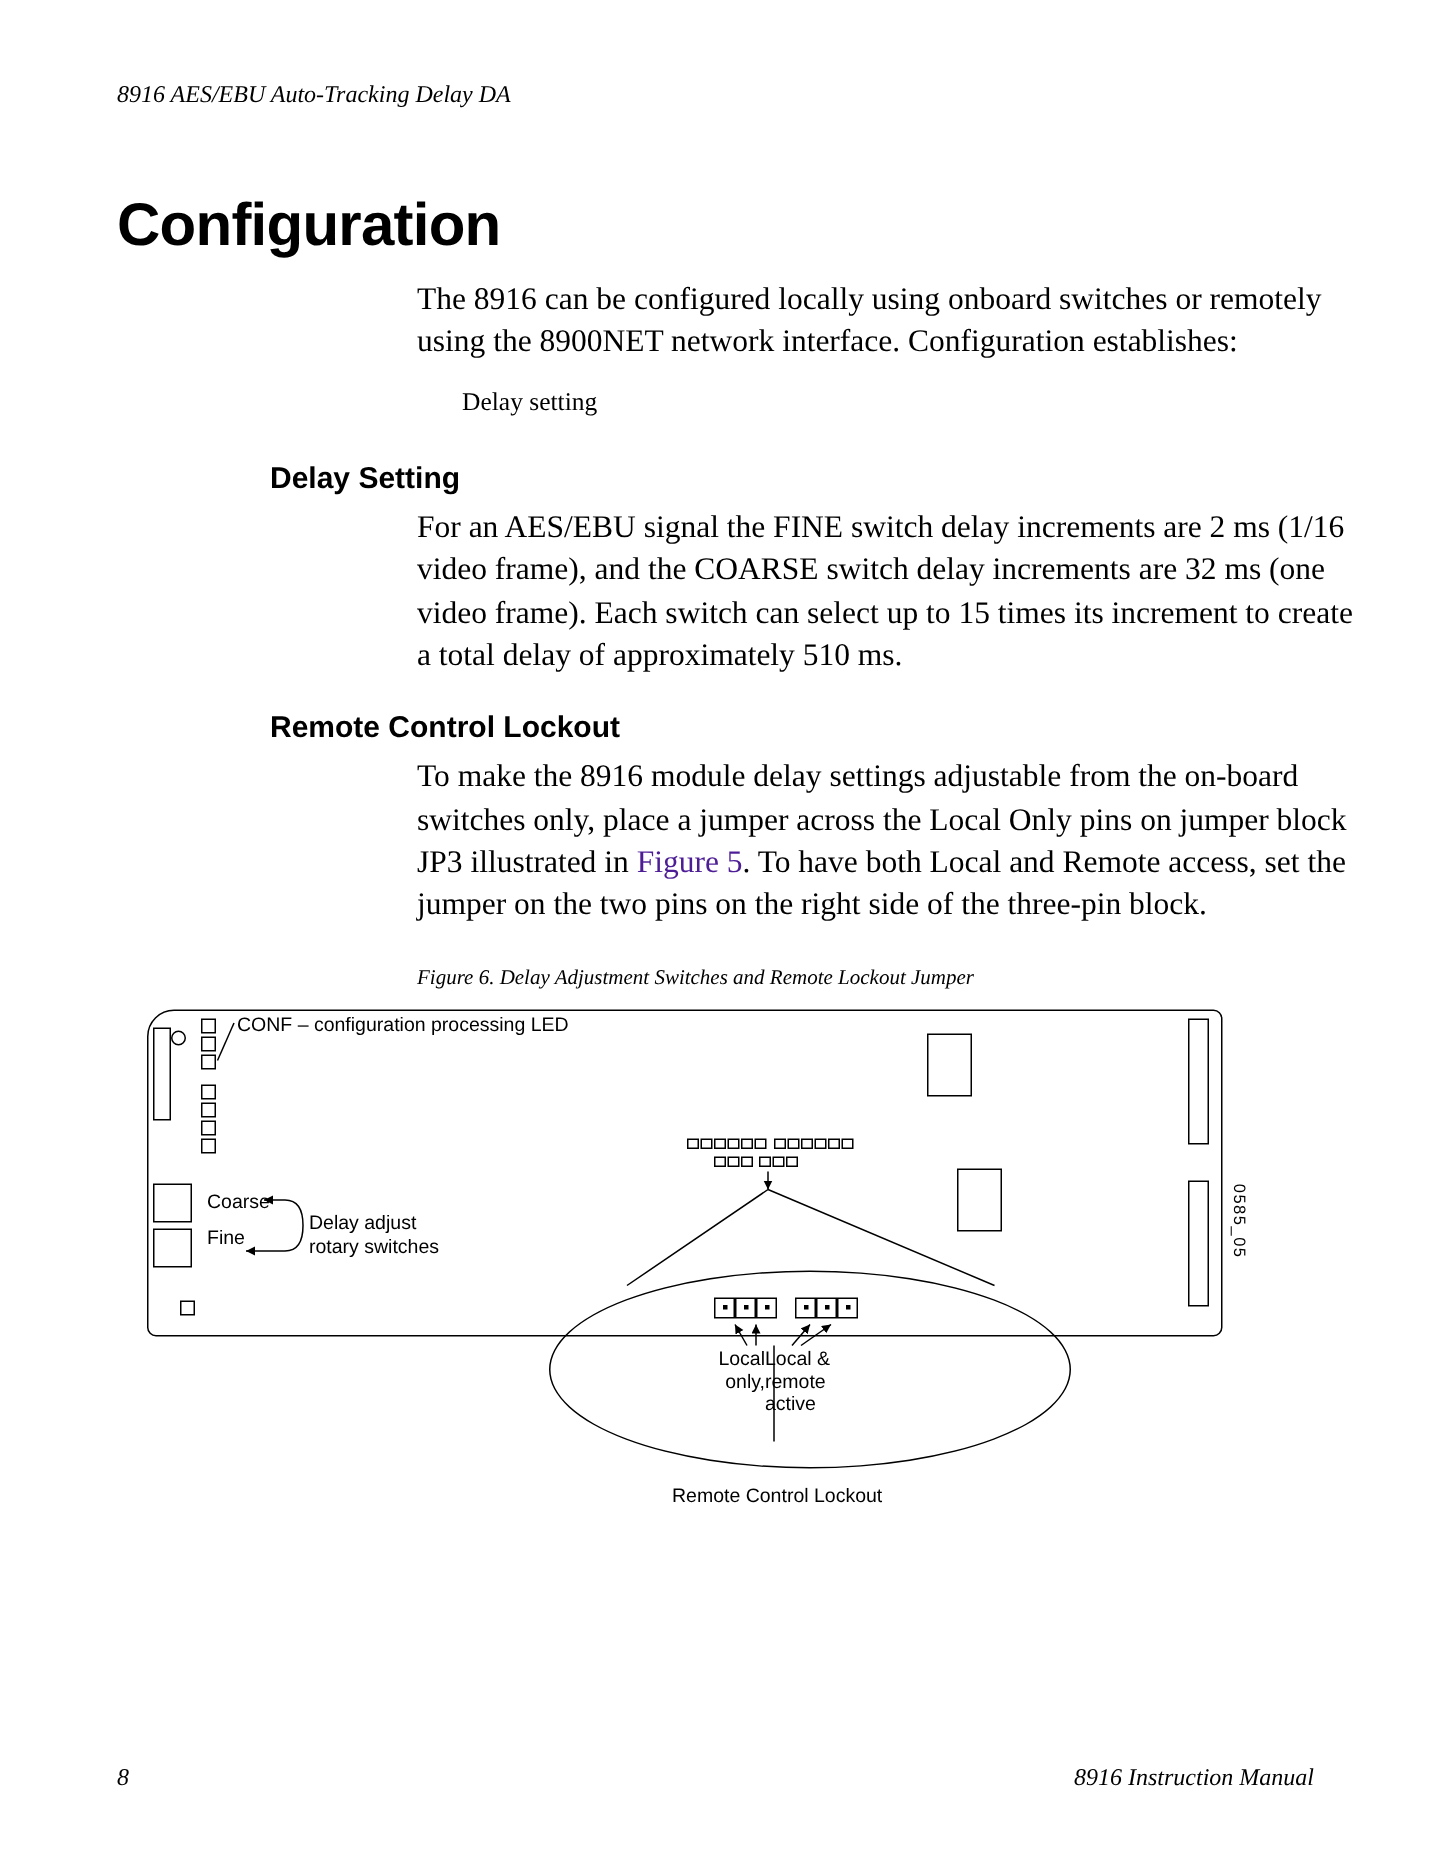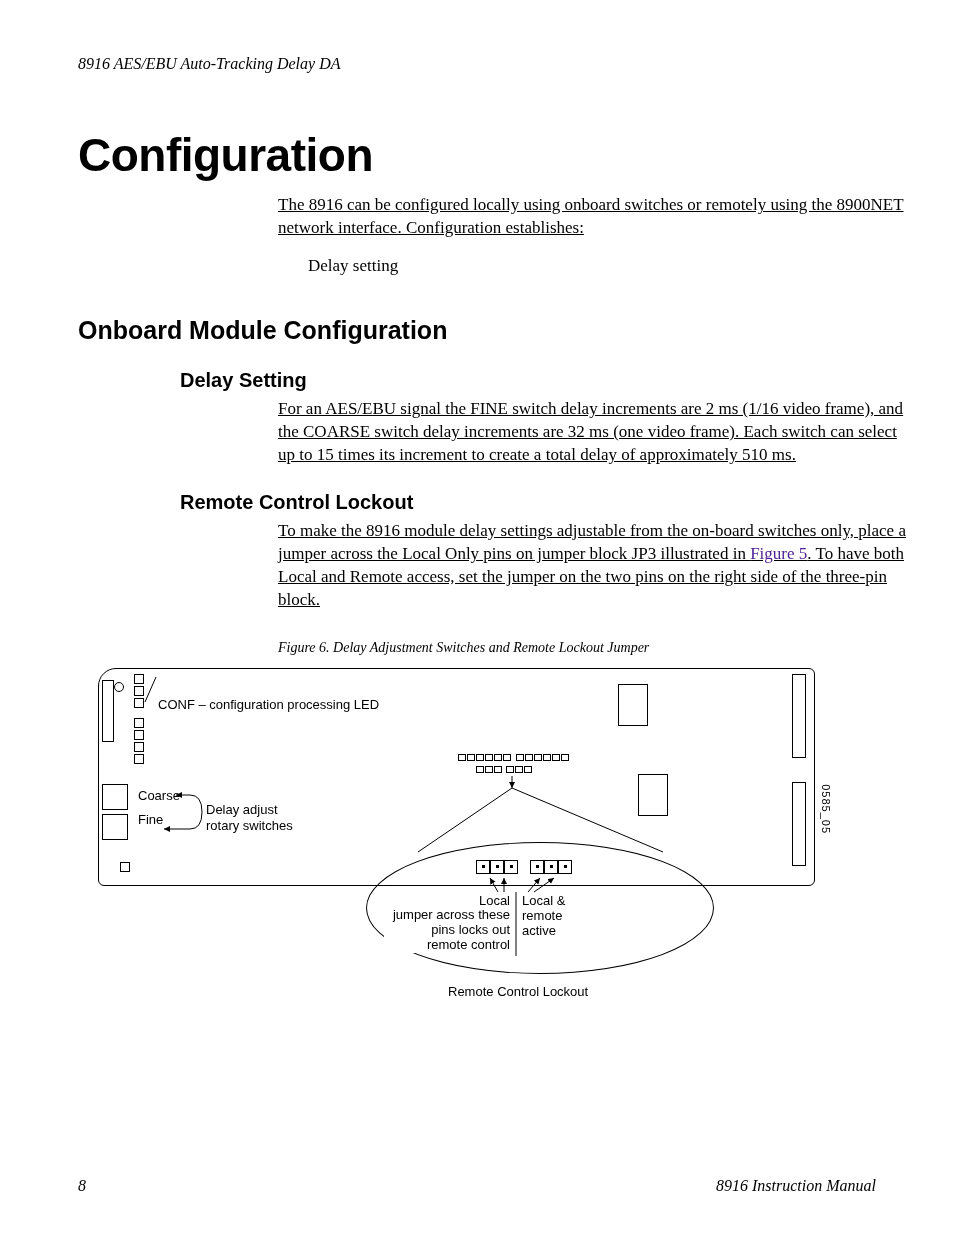--- a/index.html
+++ b/index.html
@@ -17,29 +17,28 @@
     position: relative;
   }
   .running-head {
     font-style: italic;
     font-size: 16px;
     margin-bottom: 55px;
   }
   h1.section-title {
     font-family: "Arial Narrow", Arial, sans-serif;
     font-weight: bold;
-    font-size: 46px;
+    font-size: 40px;
     margin: 0 0 12px 0;
     letter-spacing: -0.5px;
   }
   .body-text {
     margin-left: 200px;
-    font-size: 17px;
+    font-size: 21px;
     line-height: 1.35;
-    text-decoration: underline;
   }
   .body-text p {
     margin: 0 0 10px 0;
   }
   .indent-list {
     margin-left: 230px;
     font-size: 17px;
     line-height: 1.9;
     margin-top: 6px;
     margin-bottom: 20px;
@@ -156,21 +155,20 @@
 
   <h1 class="section-title">Configuration</h1>
 
   <div class="body-text">
     <p>The 8916 can be configured locally using onboard switches or remotely using the 8900NET network interface. Configuration establishes:</p>
   </div>
   <div class="indent-list">
     <div>Delay setting</div>
   </div>
 
-  <h2 class="subsection">Onboard Module Configuration</h2>
 
   <h3 class="subsub">Delay Setting</h3>
   <div class="body-text">
     <p>For an AES/EBU signal the FINE switch delay increments are 2 ms (1/16 video frame), and the COARSE switch delay increments are 32 ms (one video frame). Each switch can select up to 15 times its increment to create a total delay of approximately 510 ms.</p>
   </div>
 
   <h3 class="subsub">Remote Control Lockout</h3>
   <div class="body-text">
     <p>
       <span>To make the 8916 module delay settings adjustable from the on-board switches only, place a jumper across the Local Only pins on jumper block JP3 illustrated in </span><span class="figref">Figure 5</span><span>. To have both Local and Remote access, set the jumper on the two pins on the right side of the three-pin block.</span>
@@ -223,21 +221,21 @@
       <div class="c"></div>
         <div class="c"></div>
         <div class="c"></div>
     </div>
     <div class="chip-row" style="top:102px; left:408px;">
       <div class="c"></div>
         <div class="c"></div>
         <div class="c"></div>
     </div>
 
-    <div class="callout" style="top:6px; left:60px;margin-top:27px;">CONF – configuration processing  LED</div>
+    <div class="callout" style="top:6px; left:60px;">CONF – configuration processing  LED</div>
     <div class="callout" style="top:124px; left:40px;">Coarse</div>
     <div class="callout" style="top:148px; left:40px;">Fine</div>
     <div class="callout" style="top:138px; left:108px;">Delay adjust</div>
     <div class="callout" style="top:154px; left:108px;">rotary switches</div>
 
     <div class="ellipse" style="top:178px; left:268px; width:346px; height:130px;"></div>
 
     <div class="pinblock" style="top:196px; left:378px;">
       <div class="pin">
           <div class="dot"></div>
@@ -257,26 +255,21 @@
           <div class="dot"></div>
         </div>
       <div class="pin">
           <div class="dot"></div>
         </div>
     </div>
 
     <div class="callout" style="top:230px; left:352px; text-align:right; width:60px; white-space:normal; line-height:1.15;">
       <div>Local only,</div>
     </div>
-    <div class="callout" style="top:244px; left:286px; text-align:right; width:126px; white-space:normal; line-height:1.15;">
-      <div>jumper across these</div>
-      <div>pins locks out</div>
-      <div>remote control</div>
-    </div>
-    <div class="callout" style="top:230px; left:424px; text-align:left; width:60px; white-space:normal; line-height:1.15;">
+    <div class="callout" style="top:230px; left:412px; text-align:left; width:60px; white-space:normal; line-height:1.15;">
       <div>Local &amp;</div>
       <div>remote</div>
       <div>active</div>
     </div>
 
     <div class="callout" style="top:320px; left:350px;">Remote Control Lockout</div>
 
     <div class="side-label">0585_05</div>
 
     <svg class="overlay">

